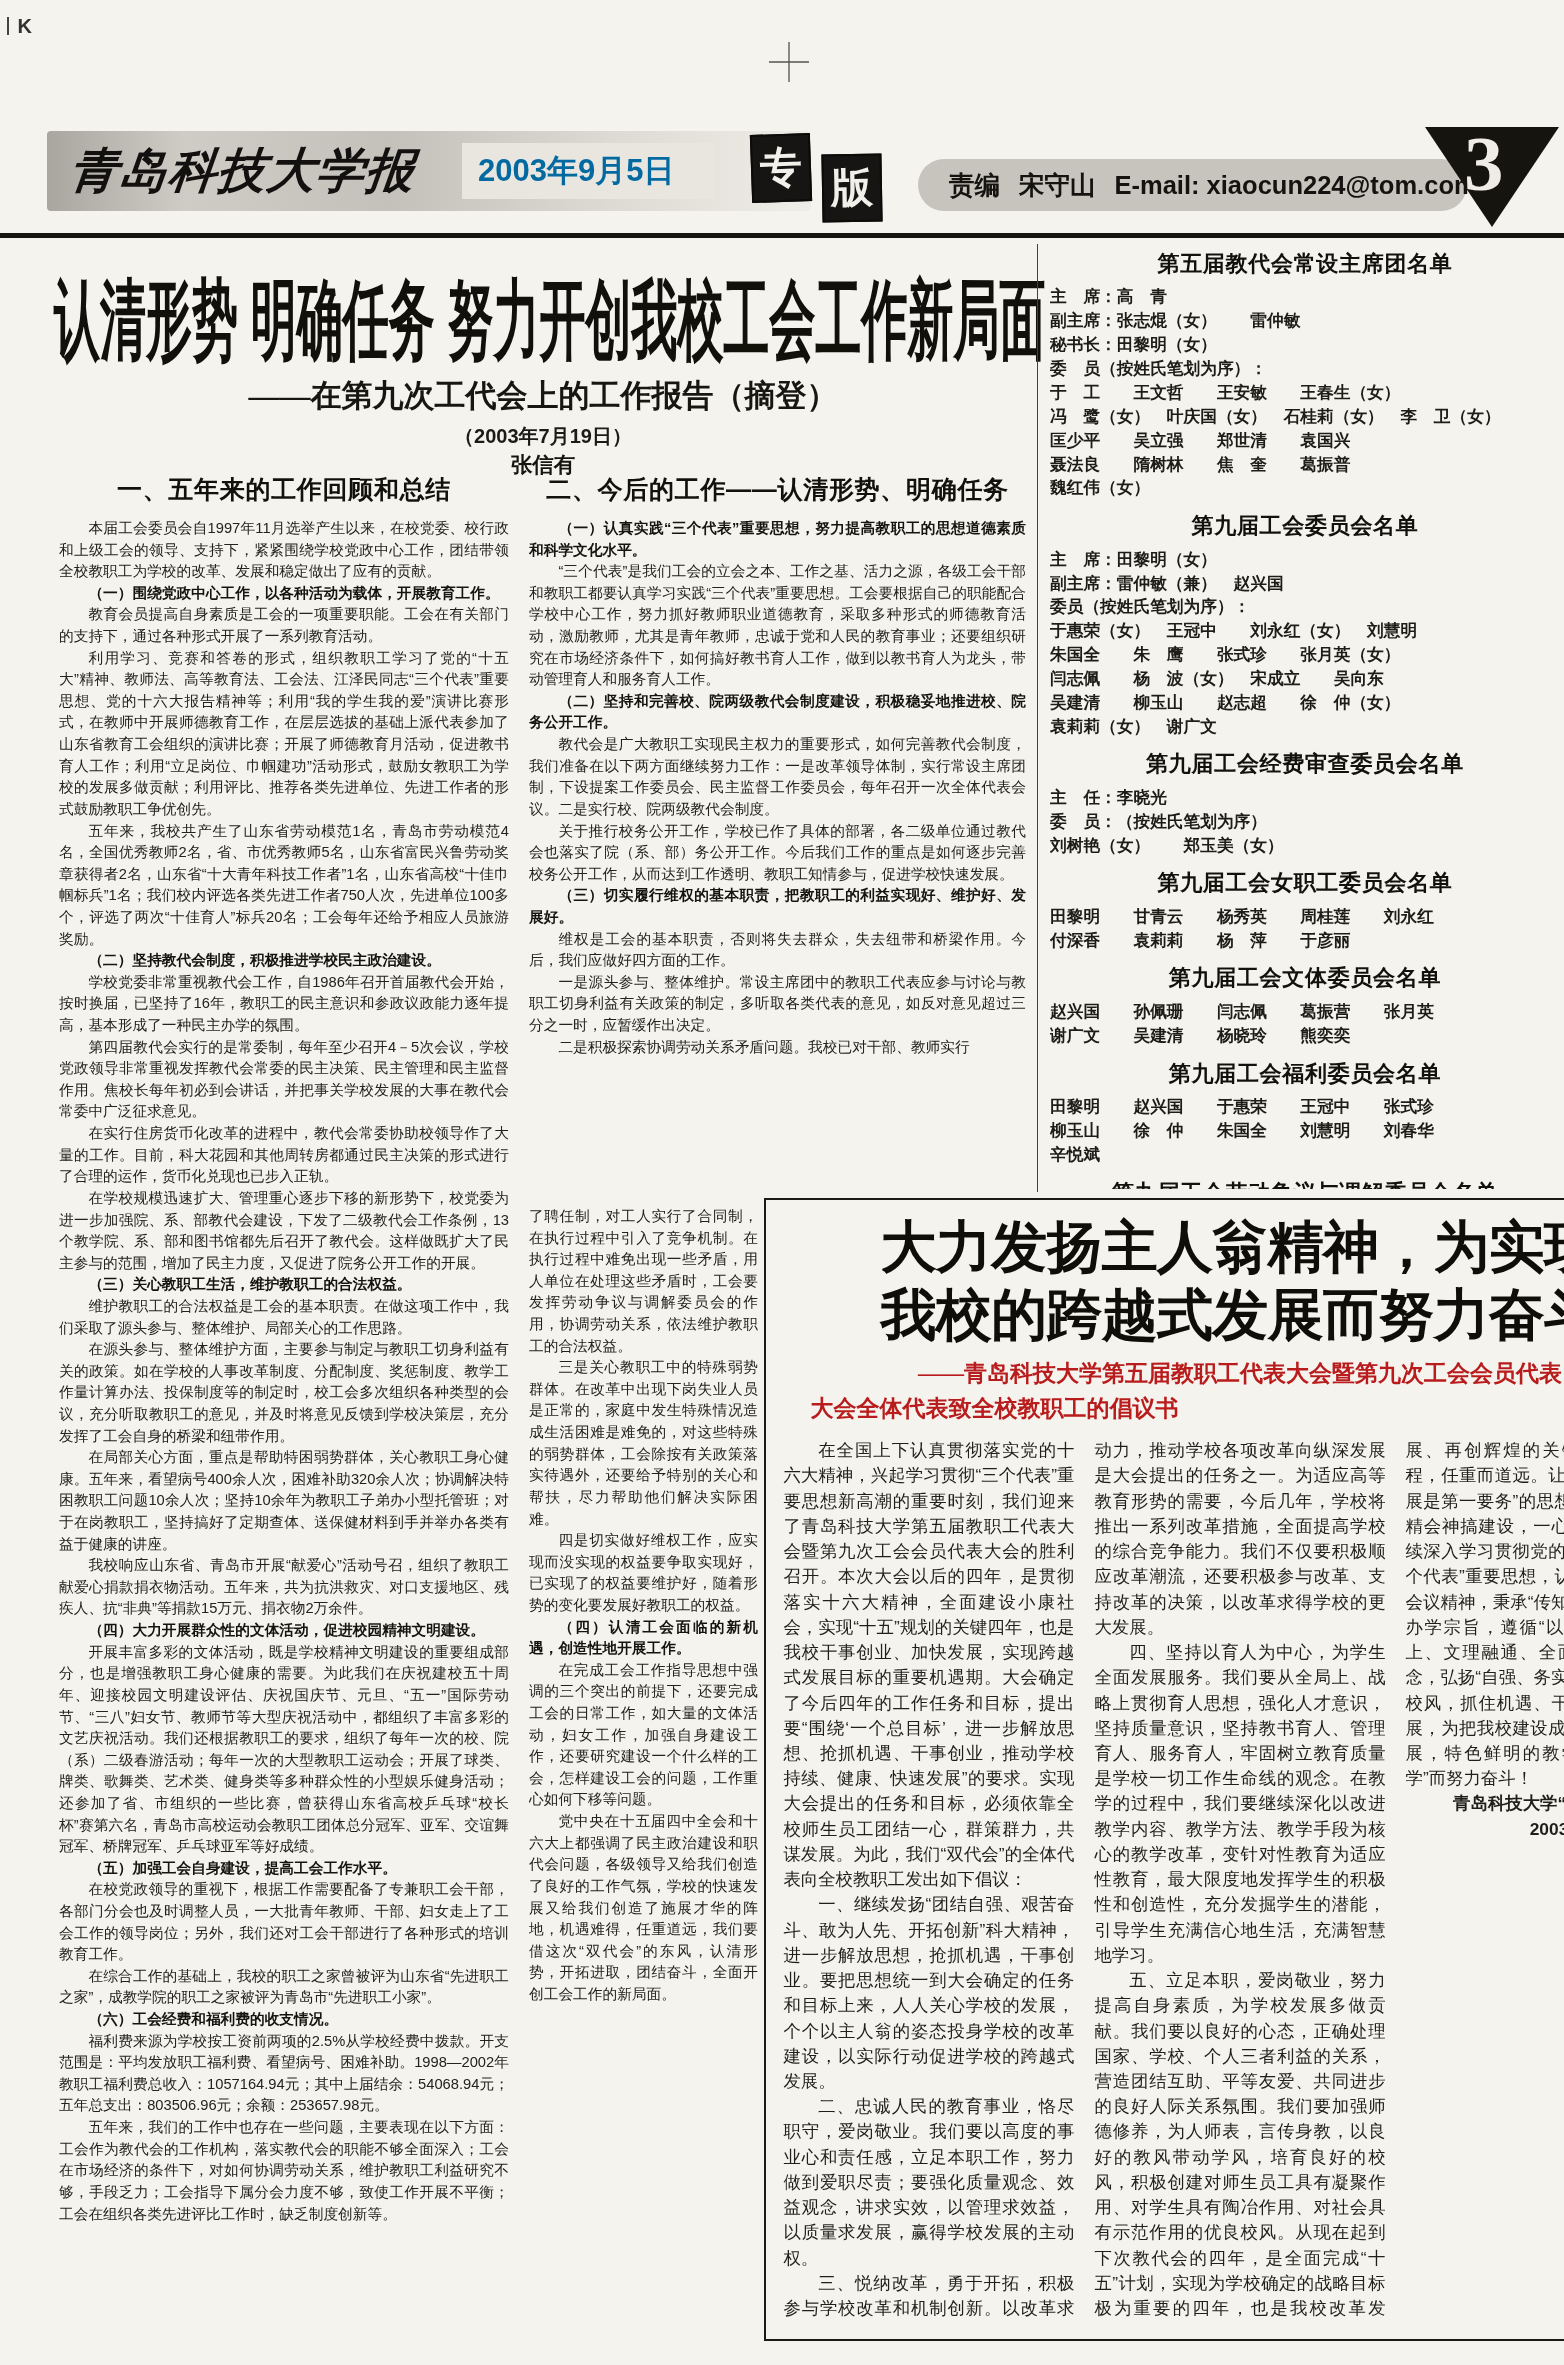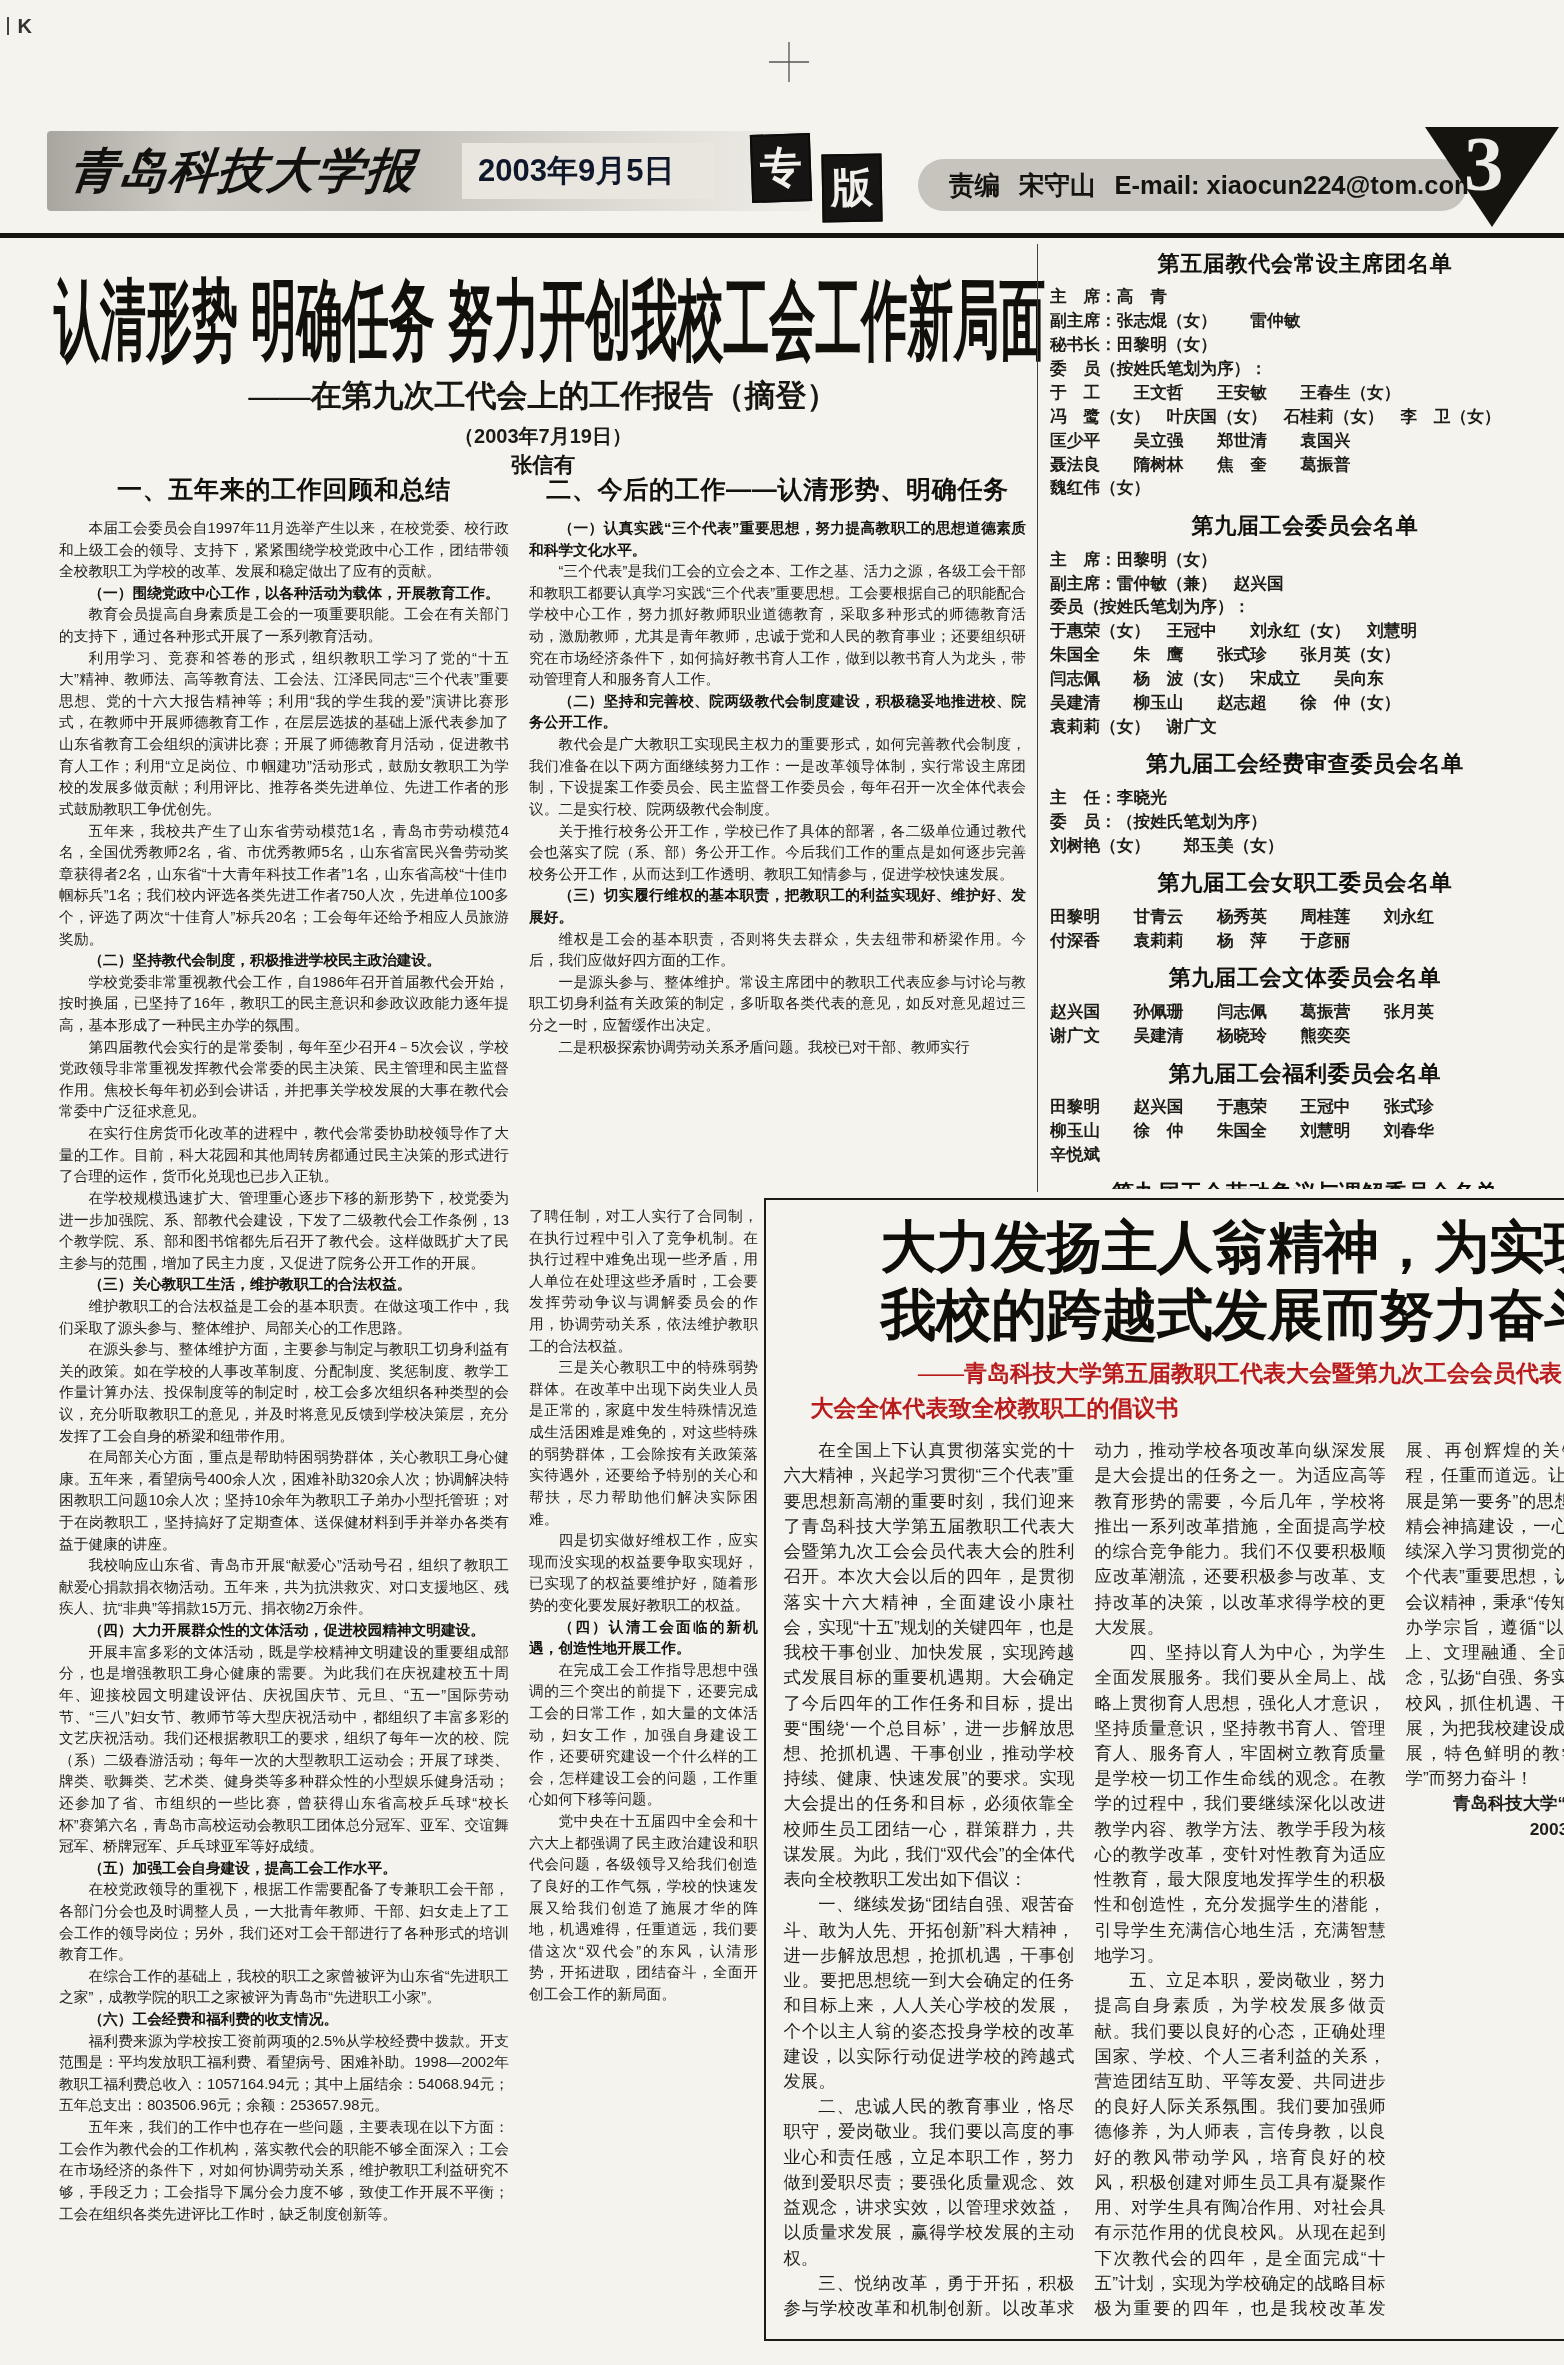--- a/index.html
+++ b/index.html
@@ -9,21 +9,21 @@
   .corner-mark{position:absolute;left:17.4px;top:14.7px;font-size:20px;font-weight:bold;color:#333;}
   .corner-bar{position:absolute;left:6.7px;top:17.4px;width:2.7px;height:17.4px;background:#444;}
   .reg-cross{position:absolute;left:769px;top:42px;}
   
   .mast-band{position:absolute;left:47px;top:131px;width:764px;height:80px;
     background:linear-gradient(90deg,#a9a69f 0%,#cfccc5 18%,#c4c1ba 45%,#dedbd4 75%,#efede7 100%);
     border-radius:4px;display:flex;align-items:center;}
   .paper-name{font-family:"Liberation Serif",serif;font-style:italic;font-weight:bold;
     font-size:48px;letter-spacing:1.3px;color:#121110;padding-left:23px;white-space:nowrap;
     transform:skewX(-6deg);}
-  .mast-date{font-size:31px;font-weight:bold;color:#0f172a;margin-left:47px;white-space:nowrap;
+  .mast-date{font-size:31px;font-weight:bold;color:#0369a1;margin-left:47px;white-space:nowrap;
     background:#e9e6e0;padding:6.7px 40px 6.7px 16px;}
   .badge{position:absolute;top:134px;width:56px;height:64px;background:#161513;color:#f2f0ea;
     font-size:42px;font-weight:bold;display:flex;align-items:center;justify-content:center;
     border:2px solid #0c0b0a;}
   .badge1{left:751px;transform:rotate(-2deg);}
   .badge2{left:822px;top:154px;transform:rotate(-1deg);}
   .editor-band{position:absolute;left:918px;top:159px;width:549px;height:52px;background:#c7c4bd;
     display:flex;align-items:center;gap:19px;font-size:25.5px;font-weight:bold;color:#14130f;
     padding-left:31px;box-sizing:border-box;white-space:nowrap;border-radius:26px;}
   .page-tri{position:absolute;left:1425px;top:118px;width:134px;height:114px;}

